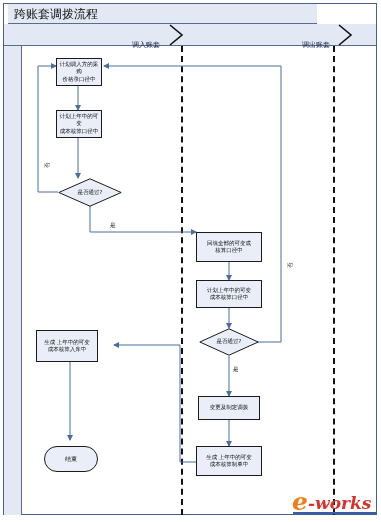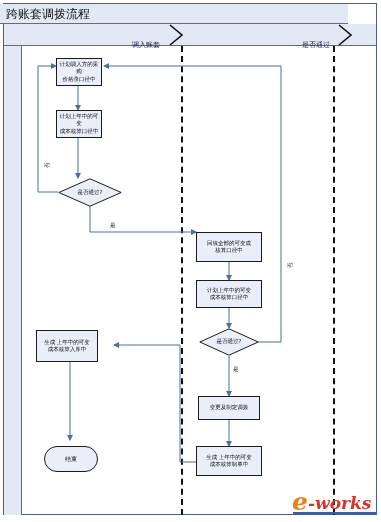--- a/index.html
+++ b/index.html
@@ -27,23 +27,23 @@
     width: 374px;
     height: 512px;
     border: 1px solid #4c5f86;
     box-sizing: border-box;
     background: #ffffff;
   }
 
   
   .title-bar {
     position: absolute;
-    left: 0;
+    left: 8px;
     top: 4px;
-    width: 348px;
+    width: 309px;
     height: 20px;
     background: #e2e9f4;
     border-bottom: 1px solid #5a6b91;
     box-sizing: border-box;
   }
   .title-text {
     position: absolute;
     left: 6px;
     top: 2px;
     font-size: 12px;
@@ -204,21 +204,21 @@
   <div class="lane-band">
 
     <div class="lane-head" style="left:18px;width:162px;">
       <div class="lane-head-label" style="left:110px;">调入账套</div>
       <svg class="lane-chevron" style="left:146px;" viewBox="0 0 16 22">
         <path d="M2,1 L14,11 L2,21" fill="none" stroke="#111111" stroke-width="1.6"></path>
       </svg>
     </div>
 
     <div class="lane-head" style="left:180px;width:192px;">
-      <div class="lane-head-label" style="left:118px;">是否通过</div>
+      <div class="lane-head-label" style="left:118px;">调出账套</div>
       <svg class="lane-chevron" style="left:153px;" viewBox="0 0 16 22">
         <path d="M2,1 L14,11 L2,21" fill="none" stroke="#111111" stroke-width="1.6"></path>
       </svg>
     </div>
   </div>
 
   <div class="spine"></div>
 
   <div class="lane-sep" style="left:181px;"></div>
   <div class="lane-sep" style="left:333px;"></div>

